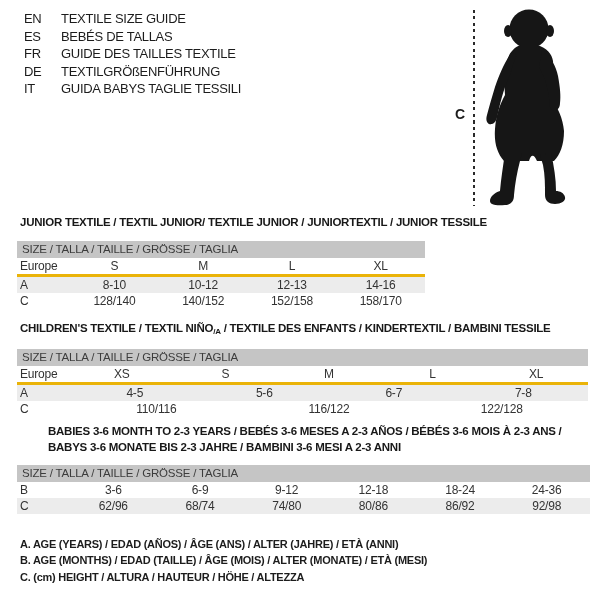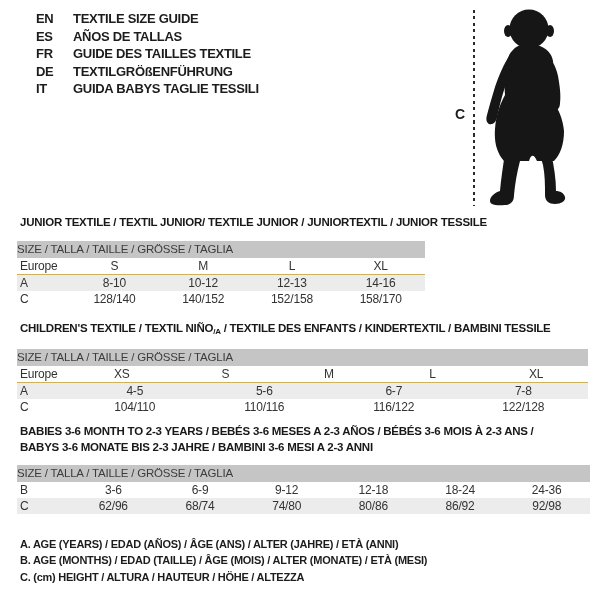--- a/index.html
+++ b/index.html
@@ -1,53 +1,53 @@
 <!DOCTYPE html>
 <html><head>
 <meta charset="utf-8">
 <style>
   html,body{margin:0;padding:0;}
   body{
     width:600px;height:600px;background:#ffffff;position:relative;overflow:hidden;
     font-family:"Liberation Sans","DejaVu Sans",sans-serif;color:#1f1f1f;
   }
   
-  .langs{position:absolute;left:36px;top:10px;display:grid;grid-template-columns:37px auto;
-         font-weight:700;font-size:13px;line-height:17.6px;letter-spacing:-0.3px;color:#1c1c1c;}
+  .langs{position:absolute;left:24px;top:10px;display:grid;grid-template-columns:37px auto;
+         font-weight:400;font-size:13px;line-height:17.6px;letter-spacing:-0.3px;color:#1c1c1c;}
   
   .hline{position:absolute;left:473px;top:10px;width:2px;height:196px;
          background:repeating-linear-gradient(180deg,#2a2a2a 0 3px,transparent 3px 6.5px);}
   .hlabel{position:absolute;left:455px;top:106px;font-weight:700;font-size:14px;color:#1c1c1c;}
   .baby{position:absolute;left:481px;top:5px;}
   
   .sec-title{position:absolute;left:20px;font-weight:700;font-size:11.5px;letter-spacing:-0.25px;
              color:#181818;white-space:nowrap;}
   .sec-title .subsc{font-size:8px;vertical-align:-2px;}
-  .two-line{line-height:16px;}
+  .two-line{line-height:16px;margin-left:28px;}
   
   .stable{position:absolute;font-size:12px;color:#333;letter-spacing:-0.2px;}
-  .thead{background:#c5c5c5;height:17px;line-height:17px;
+  .thead{background:#c5c5c5;height:17px;line-height:17px;padding-left:5px;
          font-size:11.5px;color:#3c3c3c;}
   .tr{display:flex;height:16px;line-height:16px;}
-  .tr.sizes{border-bottom:1px solid #eab308;}
+  .tr.sizes{border-bottom:3px solid #eab308;}
   .tr.shaded{background:#ececec;}
   .tl{width:50px;padding-left:3px;text-align:left;}
   .td{flex:1;text-align:center;}
   
   .foot{position:absolute;left:20px;top:536px;font-weight:700;font-size:11px;
         line-height:16.4px;letter-spacing:-0.25px;color:#1c1c1c;white-space:nowrap;}
 </style>
 </head>
 <body>
 
 <div class="langs">
   <span>EN</span>
   <span>TEXTILE SIZE GUIDE</span>
   <span>ES</span>
-  <span>AÑOS DE TALLAS</span>
+  <span>BEBÉS DE TALLAS</span>
   <span>FR</span>
   <span>GUIDE DES TAILLES TEXTILE</span>
   <span>DE</span>
   <span>TEXTILGRÖßENFÜHRUNG</span>
   <span>IT</span>
   <span>GUIDA BABYS TAGLIE TESSILI</span>
 </div>
 
 <div class="hline"></div>
 <div class="hlabel">C</div>
@@ -122,21 +122,20 @@
   </div>
   <div class="tr shaded">
     <div class="tl">A</div>
     <div class="td">4-5</div>
     <div class="td">5-6</div>
     <div class="td">6-7</div>
     <div class="td">7-8</div>
   </div>
   <div class="tr">
     <div class="tl">C</div>
-    <div class="td">104/110</div>
     <div class="td">110/116</div>
     <div class="td">116/122</div>
     <div class="td">122/128</div>
   </div>
 </div>
 
 <div class="sec-title two-line" style="top:423px">
   <div>BABIES 3-6 MONTH TO 2-3 YEARS / BEBÉS 3-6 MESES A 2-3 AÑOS / BÉBÉS 3-6 MOIS À 2-3 ANS /</div>
   <div>BABYS 3-6 MONATE BIS 2-3 JAHRE / BAMBINI 3-6 MESI A 2-3 ANNI</div>
 </div>

